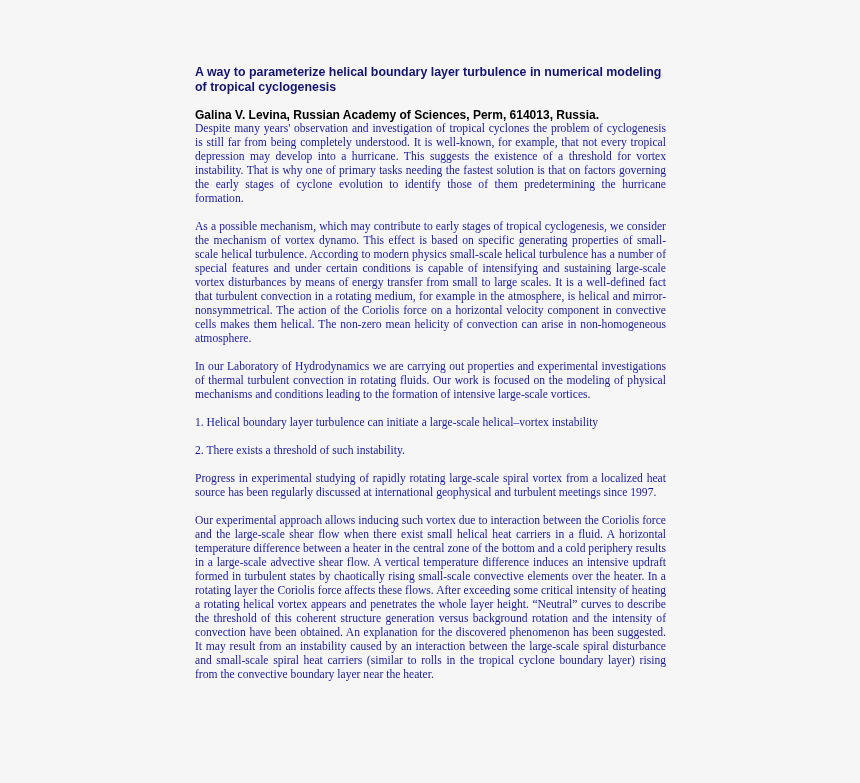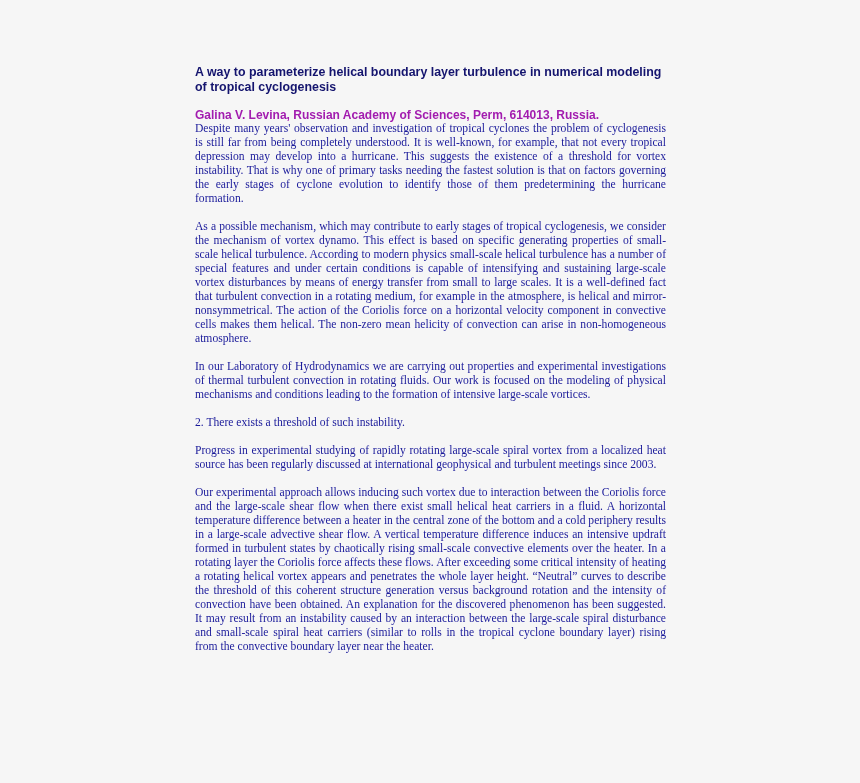--- a/index.html
+++ b/index.html
@@ -28,21 +28,21 @@
       font-weight: bold;
       font-size: 12.4px;
       line-height: 14.5px;
       color: #14146e;
       margin: 0 0 14px 0;
     }
     .author {
       font-weight: bold;
       font-size: 12px;
       line-height: 14px;
-      color: #a21caf;
+      color: #000000;
       margin: 0;
     }
     p.para {
       margin: 0 0 14px 0;
       text-align: justify;
       text-align-last: left;
       font-family: Liberation Serif, serif;
     }
     p.para.first {
       margin-top: 0;
@@ -50,16 +50,17 @@
   </style>
 </head>
 <body>
 
 <div class="page">
   <h1 class="title">A way to parameterize helical boundary layer turbulence in numerical modeling of tropical cyclogenesis</h1>
   <p class="author">Galina V. Levina, Russian Academy of Sciences, Perm, 614013, Russia.</p>
   <p class="para first">Despite many years' observation and investigation of tropical cyclones the problem of cyclogenesis is still far from being completely understood. It is well-known, for example, that not every tropical depression may develop into a hurricane. This suggests the existence of a threshold for vortex instability. That is why one of primary tasks needing the fastest solution is that on factors governing the early stages of cyclone evolution to identify those of them predetermining the hurricane formation.</p>
   <p class="para">As a possible mechanism, which may contribute to early stages of tropical cyclogenesis, we consider the mechanism of vortex dynamo. This effect is based on specific generating properties of small-scale helical turbulence. According to modern physics small-scale helical turbulence has a number of special features and under certain conditions is capable of intensifying and sustaining large-scale vortex disturbances by means of energy transfer from small to large scales. It is a well-defined fact that turbulent convection in a rotating medium, for example in the atmosphere, is helical and mirror-nonsymmetrical. The action of the Coriolis force on a horizontal velocity component in convective cells makes them helical. The non-zero mean helicity of convection can arise in non-homogeneous atmosphere.</p>
   <p class="para">In our Laboratory of Hydrodynamics we are carrying out properties and experimental investigations of thermal turbulent convection in rotating fluids. Our work is focused on the modeling of physical mechanisms and conditions leading to the formation of intensive large-scale vortices.</p>
+  <p class="para">1. Helical boundary layer turbulence can initiate a large-scale helical–vortex instability</p>
   <p class="para">2. There exists a threshold of such instability.</p>
-  <p class="para">Progress in experimental studying of rapidly rotating large-scale spiral vortex from a localized heat source has been regularly discussed at international geophysical and turbulent meetings since 2003.</p>
+  <p class="para">Progress in experimental studying of rapidly rotating large-scale spiral vortex from a localized heat source has been regularly discussed at international geophysical and turbulent meetings since 1997.</p>
   <p class="para">Our experimental approach allows inducing such vortex due to interaction between the Coriolis force and the large-scale shear flow when there exist small helical heat carriers in a fluid. A horizontal temperature difference between a heater in the central zone of the bottom and a cold periphery results in a large-scale advective shear flow. A vertical temperature difference induces an intensive updraft formed in turbulent states by chaotically rising small-scale convective elements over the heater. In a rotating layer the Coriolis force affects these flows. After exceeding some critical intensity of heating a rotating helical vortex appears and penetrates the whole layer height. “Neutral” curves to describe the threshold of this coherent structure generation versus background rotation and the intensity of convection have been obtained. An explanation for the discovered phenomenon has been suggested. It may result from an instability caused by an interaction between the large-scale spiral disturbance and small-scale spiral heat carriers (similar to rolls in the tropical cyclone boundary layer) rising from the convective boundary layer near the heater.</p>
 </div>
 
 </body></html>

